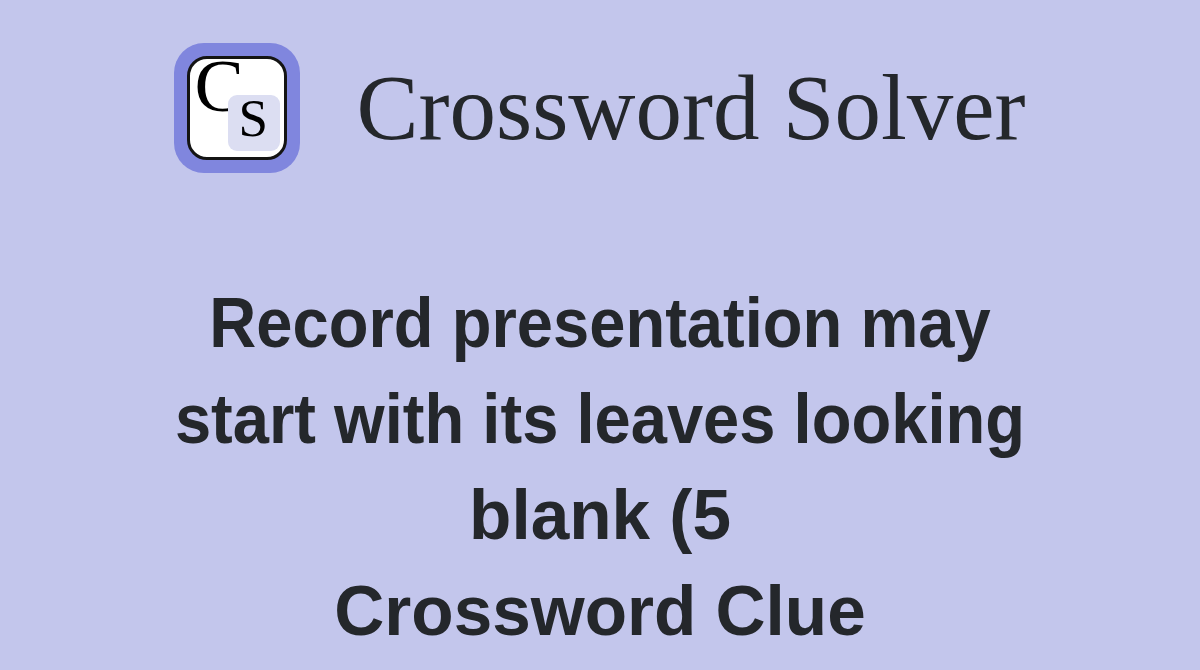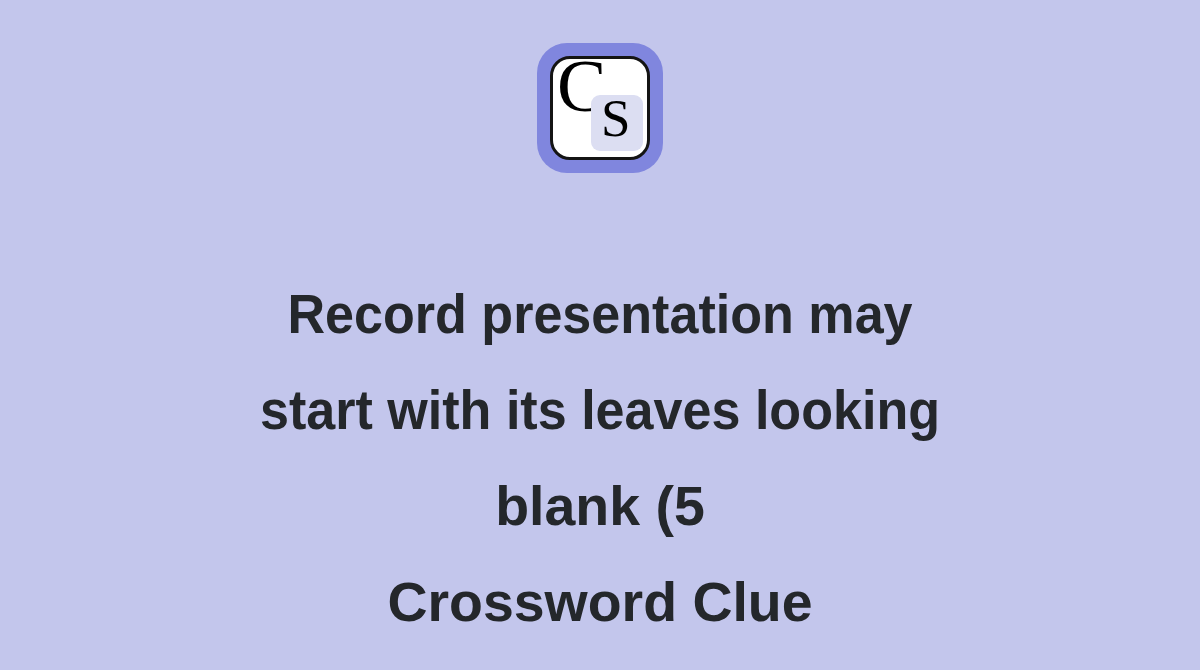--- a/index.html
+++ b/index.html
@@ -97,21 +97,21 @@
   
   .clue-heading {
     position: absolute;
     left: 0;
     top: 228px;
     width: 1200px;
     text-align: center;
     color: #24272b;
     font-family: "Liberation Sans Narrow", "Liberation Sans", sans-serif;
     font-weight: bold;
-    font-size: 56px;
+    font-size: 70px;
     line-height: 96px;
     font-stretch: condensed;
     padding: 0 40px;
     box-sizing: border-box;
   }
   .clue-line {
     display: block;
     white-space: nowrap;
   }
   .clue-line-1 { transform: scaleX(0.93); }
@@ -127,20 +127,21 @@
   <div class="brand">
 
     <div class="brand-logo">
       <div class="brand-logo-inner">
         <span class="logo-c">C</span>
         <span class="logo-s-tile"></span>
         <span class="logo-s">S</span>
       </div>
     </div>
 
+    <div class="brand-title">Crossword Solver</div>
 
   </div>
 
   <h1 class="clue-heading">
     <span class="clue-line clue-line-1">Record presentation may</span>
     <span class="clue-line clue-line-2">start with its leaves looking</span>
     <span class="clue-line clue-line-3">blank (5</span>
     <span class="clue-line clue-line-4">Crossword Clue</span>
   </h1>
 

